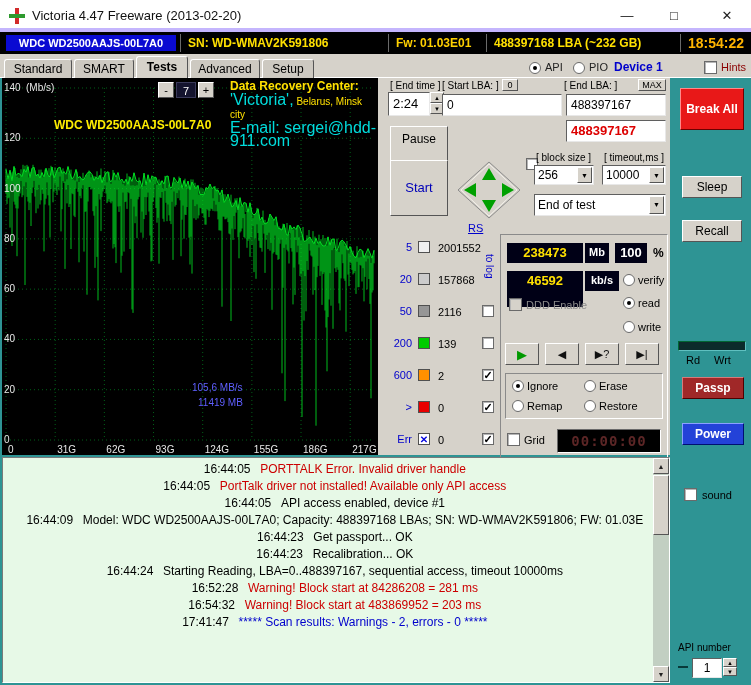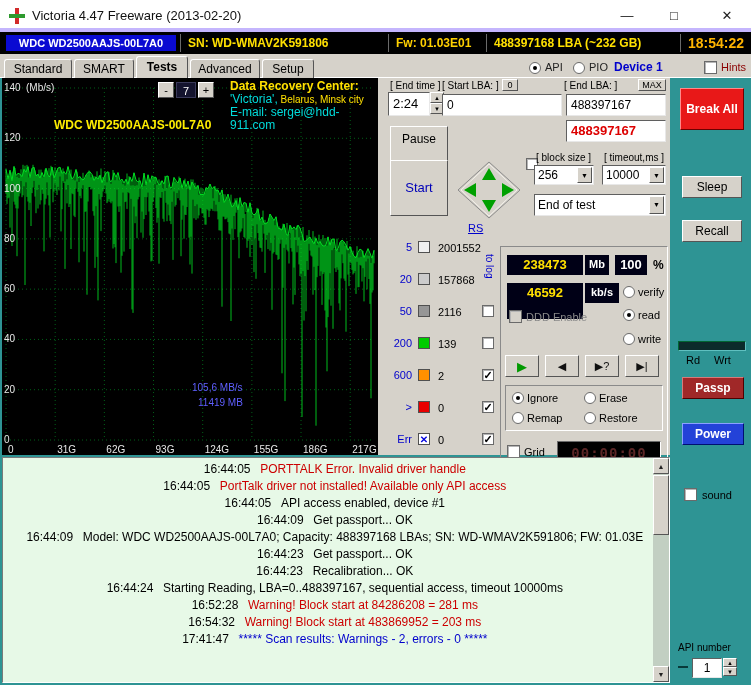--- a/index.html
+++ b/index.html
@@ -52,21 +52,21 @@
   .tab.active { top:2px; height:22px; line-height:20px; font-weight:bold; background:#d6d2ca; z-index:2; }
   .maroon { color:#8b0000; }
   .devblue { color:#0000cc; font-weight:bold; }
 
   
   .graph { left:2px; top:78px; width:376px; height:377px; background:#000; }
   .zoom-btn { width:16px; height:16px; font-size:11px; text-align:center; line-height:14px; }
   .zoom-val { width:20px; height:16px; background:#14142e; color:#fff; font-size:11px; text-align:center; line-height:16px; border:1px solid #3a3a5a; }
   .drc { left:228px; top:2px; width:148px; line-height:13px; }
   .drc-l1 { color:#ffe000; font-weight:bold; font-size:12px; }
-  .drc-cyan { color:#00dcdc; font-size:12px; }
+  .drc-cyan { color:#00dcdc; font-size:16px; }
   .drc-yel { color:#ffe000; font-size:10px; }
   .gmodel { color:#ffee00; font-weight:bold; font-size:12px; }
   .anno { color:#5f5fff; font-size:10px; }
 
   
   .panel { left:378px; top:78px; width:292px; height:377px; background:#d6d2ca; }
   .lbl10 { font-size:10px; color:#000; white-space:nowrap; }
   .spin { width:14px; }
   .spin div { height:11px; font-size:6px; line-height:10px; text-align:center; }
   .combo-val { position:absolute; left:3px; top:2px; font-size:12px; }
@@ -75,21 +75,21 @@
 
   .stat-row { position:absolute; left:0; width:118px; height:30px; }
   .stat-label { position:absolute; left:0; top:7px; width:28px; text-align:right; color:#0000cc; font-size:11px; }
   .stat-box { position:absolute; left:34px; top:7px; width:12px; height:12px; border:1px solid #505050; }
   .stat-box.xbox { background:#fff; color:#0000dd; font-size:10px; line-height:11px; text-align:center; font-weight:bold; }
   .stat-value { position:absolute; left:54px; top:8px; font-size:11px; }
   .stat-row .cb { position:absolute; left:98px; top:7px; width:12px; height:12px; }
   .tolog { color:#0000cc; font-size:10px; writing-mode:vertical-rl; }
   .rslink { color:#0000cc; font-size:11px; text-decoration:underline; }
 
-  .monitor { left:122px; top:168px; width:168px; height:226px; }
+  .monitor { left:122px; top:156px; width:168px; height:226px; }
   .media-btn { position:absolute; top:0; width:34px; height:22px; text-align:center; line-height:21px; font-size:11px; color:#111; }
   .media-btn.play { color:#009900; font-size:13px; }
   .radio-lbl { font-size:11px; }
   .lcdtimer { background:#000; color:#5c2626; font-family:"DejaVu Sans Mono", monospace; font-weight:bold;
               font-size:14px; text-align:center; line-height:22px; letter-spacing:1px;
               border-top:1px solid #6a6a6a; border-left:1px solid #6a6a6a; border-right:1px solid #fff; border-bottom:1px solid #fff; }
 
   
   .side-btn { text-align:center; font-weight:bold; color:#fff; font-size:12px; }
   .breakall { background:#e81818; border:1px solid; border-color:#ff8a8a #6d0000 #6d0000 #ff8a8a; line-height:40px; }
@@ -717,21 +717,20 @@
   <div class="abs spin" style="left:723px;top:658px;height:20px">
     <div class="b3 sb-up" style="height:9px;line-height:8px"></div>
       <div class="b3 sb-down" style="height:9px;line-height:8px"></div>
   </div>
 
   <div class="abs log">
     <div class="log-lines" id="log-lines">
         <div class="log-line"><span class="log-time">16:44:05</span><span style="color: rgb(204, 0, 0);">PORTTALK Error. Invalid driver handle</span></div>
         <div class="log-line"><span class="log-time">16:44:05</span><span style="color: rgb(204, 0, 0);">PortTalk driver not installed! Available only API access</span></div>
         <div class="log-line"><span class="log-time">16:44:05</span><span style="color: rgb(0, 0, 0);">API access enabled, device #1</span></div>
-        <div class="log-line"><span class="log-time">16:44:09</span><span style="color: rgb(0, 0, 0);">Get passport... OK</span></div>
         <div class="log-line"><span class="log-time">16:44:09</span><span style="color: rgb(0, 0, 0);">Model: WDC WD2500AAJS-00L7A0; Capacity: 488397168 LBAs; SN: WD-WMAV2K591806; FW: 01.03E</span></div>
         <div class="log-line"><span class="log-time">16:44:23</span><span style="color: rgb(0, 0, 0);">Get passport... OK</span></div>
         <div class="log-line"><span class="log-time">16:44:23</span><span style="color: rgb(0, 0, 0);">Recalibration... OK</span></div>
         <div class="log-line"><span class="log-time">16:44:24</span><span style="color: rgb(0, 0, 0);">Starting Reading, LBA=0..488397167, sequential access, timeout 10000ms</span></div>
         <div class="log-line"><span class="log-time">16:52:28</span><span style="color: rgb(204, 0, 0);">Warning! Block start at 84286208 = 281 ms</span></div>
         <div class="log-line"><span class="log-time">16:54:32</span><span style="color: rgb(204, 0, 0);">Warning! Block start at 483869952 = 203 ms</span></div>
         <div class="log-line"><span class="log-time">17:41:47</span><span style="color: rgb(0, 0, 204);">***** Scan results: Warnings - 2, errors - 0 *****</span></div>
       </div>
     <div class="scrollbar">
       <div class="sb-btn sb-up b3" style="top:0"></div>

